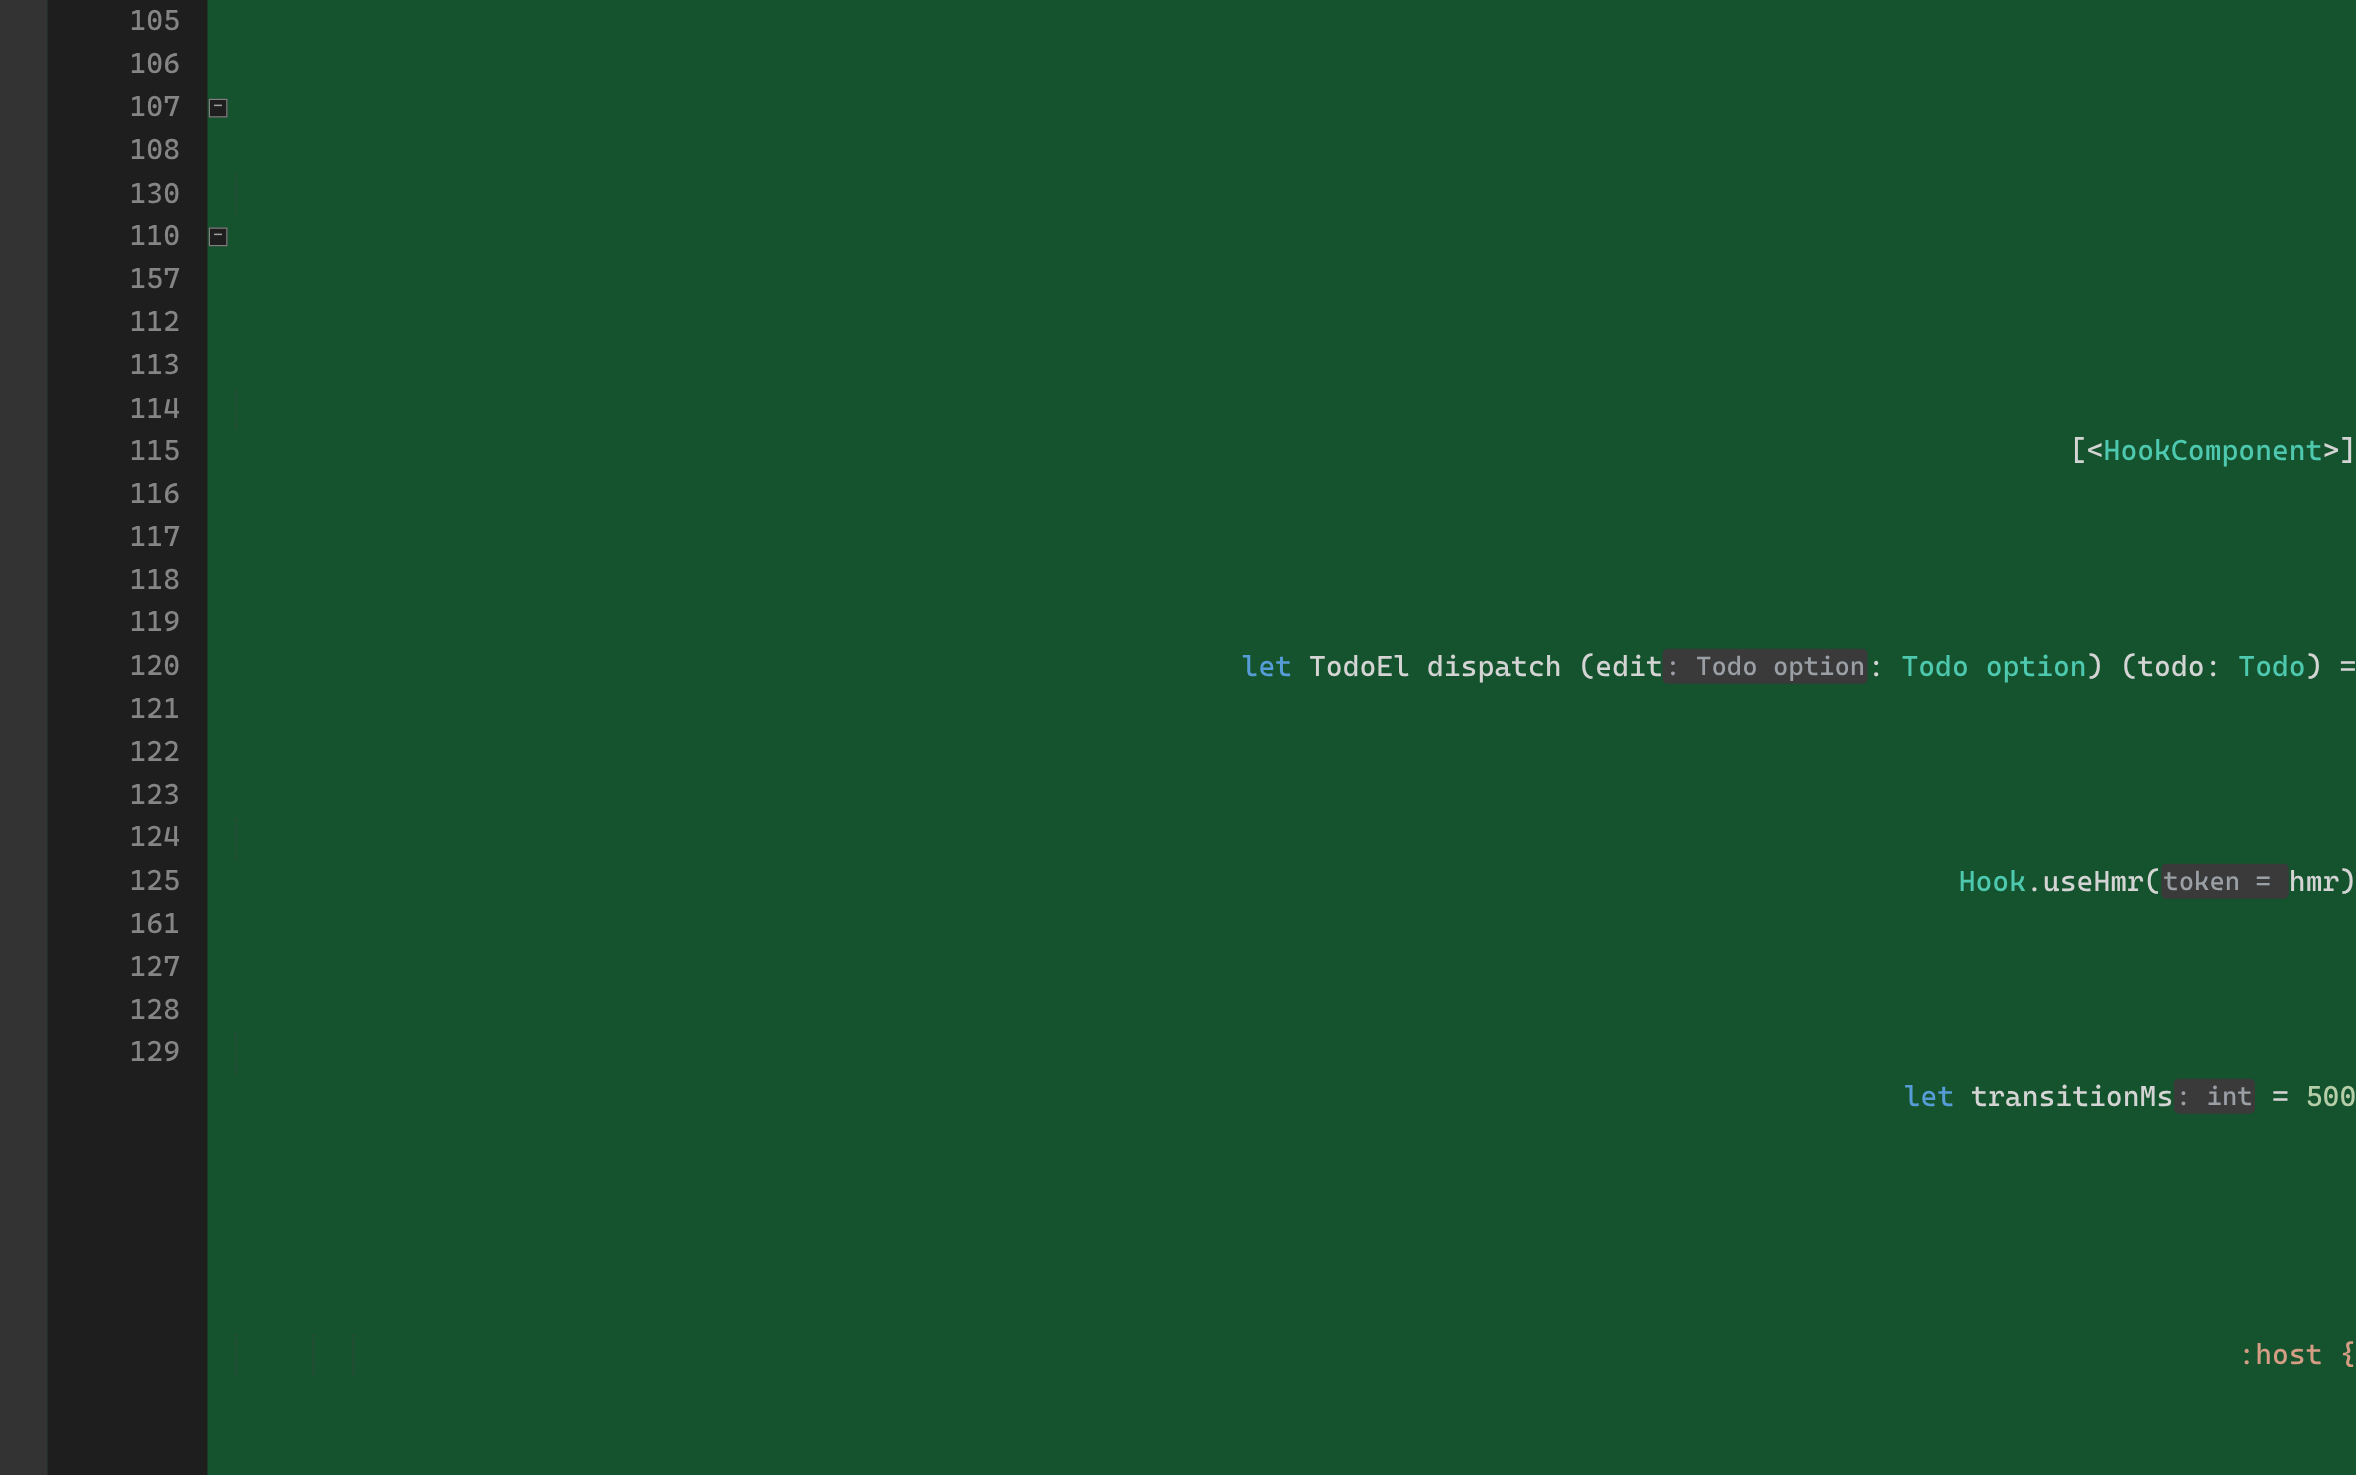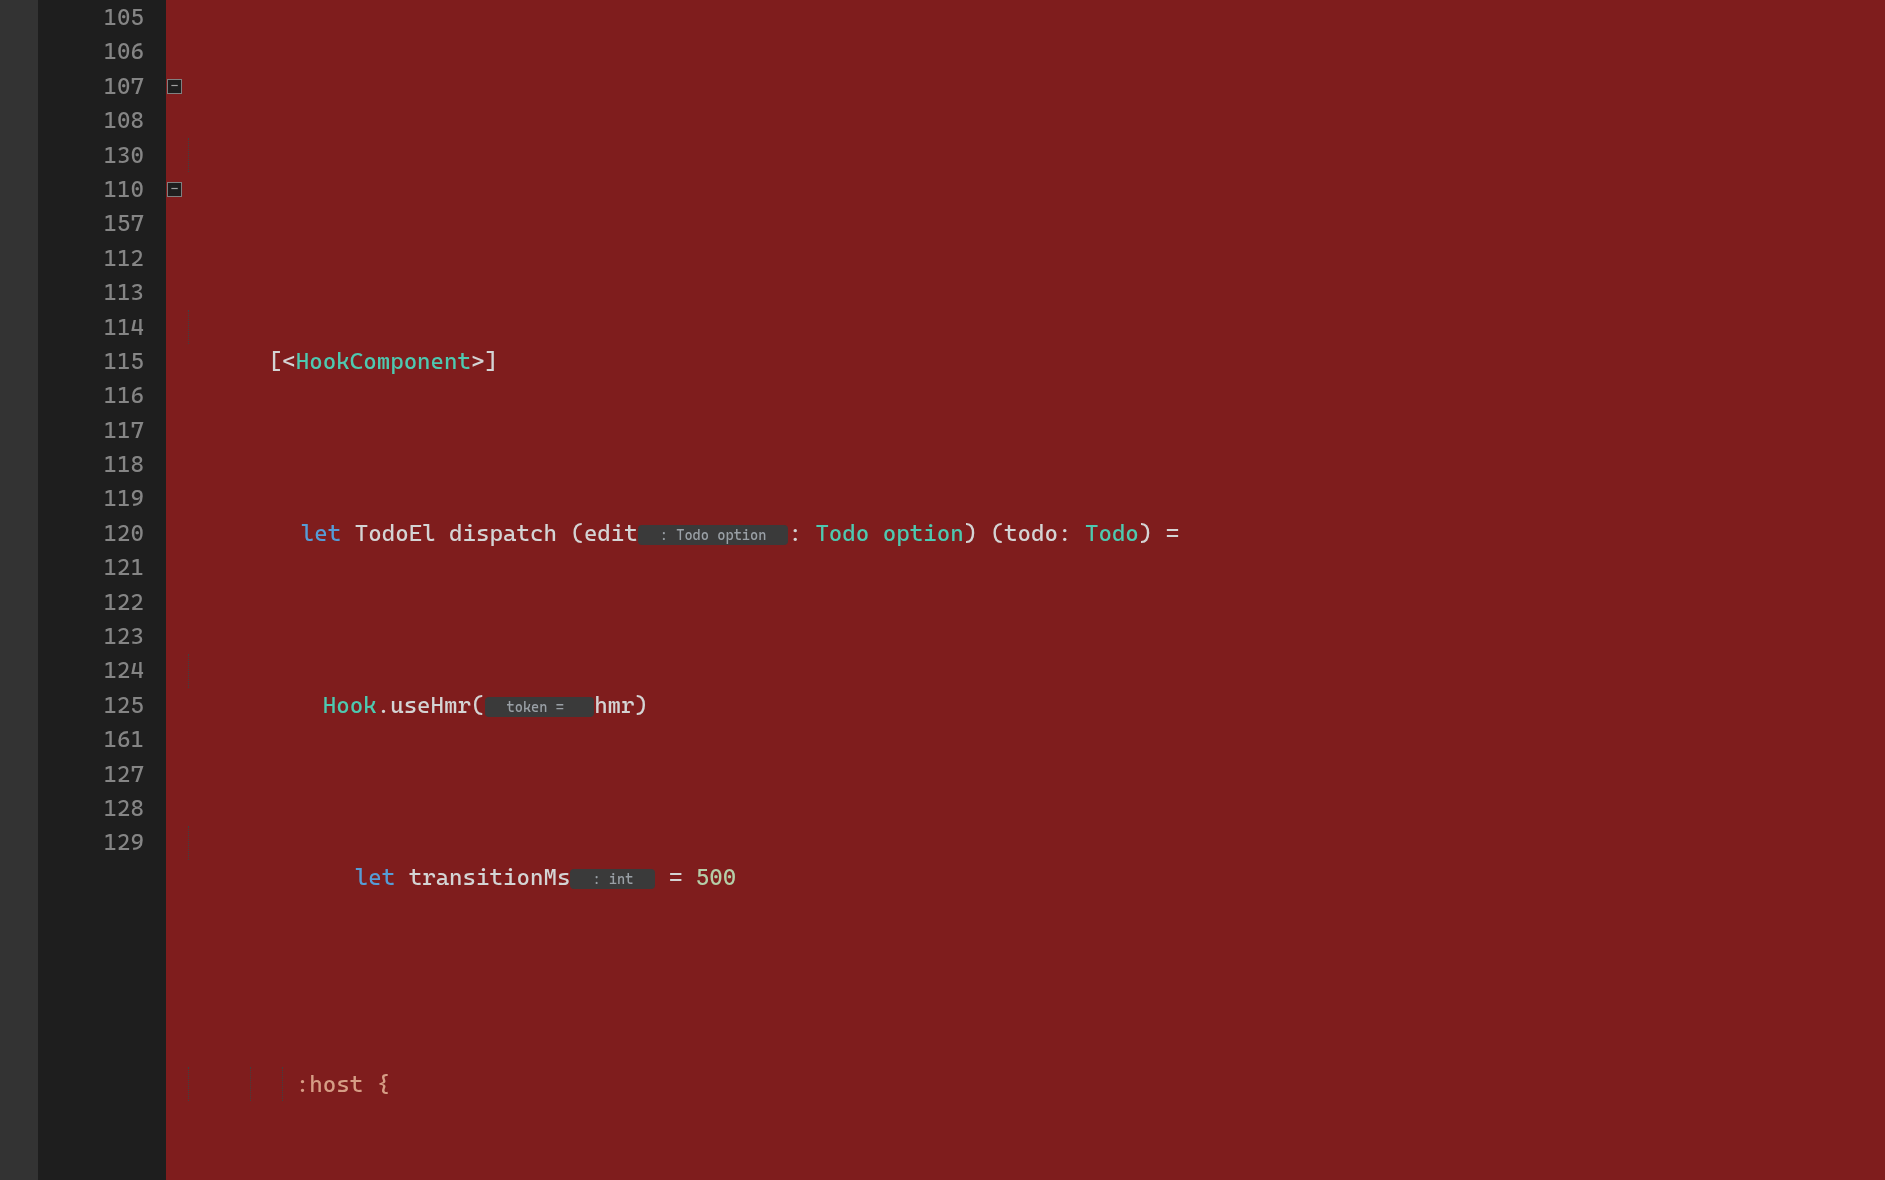--- a/index.html
+++ b/index.html
@@ -8,21 +8,21 @@
     font-family: 'Consolas', 'Cascadia Code', 'Monaco', monospace;
     font-size: 23px;
     line-height: 34.4px;
     overflow: hidden;
     width: 1885px;
     height: 1180px;
   }
   .editor {
     display: flex;
     height: 100%;
-    background: #7f1d1d;
+    background: #14532d;
   }
   .left-bar {
     width: 38px;
     background: #333333;
     flex-shrink: 0;
   }
   .gutter {
     background: #1e1e1e;
     color: #858585;
     text-align: right;
@@ -52,20 +52,21 @@
     line-height: 12px;
     text-align: center;
     cursor: pointer;
     background: #1e1e1e;
   }
   .code {
     flex: 1;
     position: relative;
     white-space: pre;
     color: #d4d4d4;
+    text-align: right;
   }
   .code-line {
     height: 34.4px;
     position: relative;
   }
   .indent-guide {
     position: absolute;
     top: 0;
     bottom: 0;
     border-left: 1px dotted #404040;
@@ -78,22 +79,22 @@
   .kw { color: #569cd6; margin-left: 32px; }    
   .typ { color: #4ec9b0; }   
   .str { color: #d69d85; }   
   .num { color: #b5cea8; }   
   .fn  { color: #d4d4d4; }
   .punc{ color: #d4d4d4; }
   .id  { color: #d4d4d4; }
   .hint {
     background: #3a3a3a;
     color: #9aa0a6;
-    font-size: 14px;
-    padding: 2px 22px;
+    font-size: 21px;
+    padding: 2px 2px;
     border-radius: 4px;
     vertical-align: 1px;
   }
   .dollars { color: #d4d4d4; }
 </style>
 </head>
 <body>
 
 <div class="editor">
   <div class="left-bar"></div>

